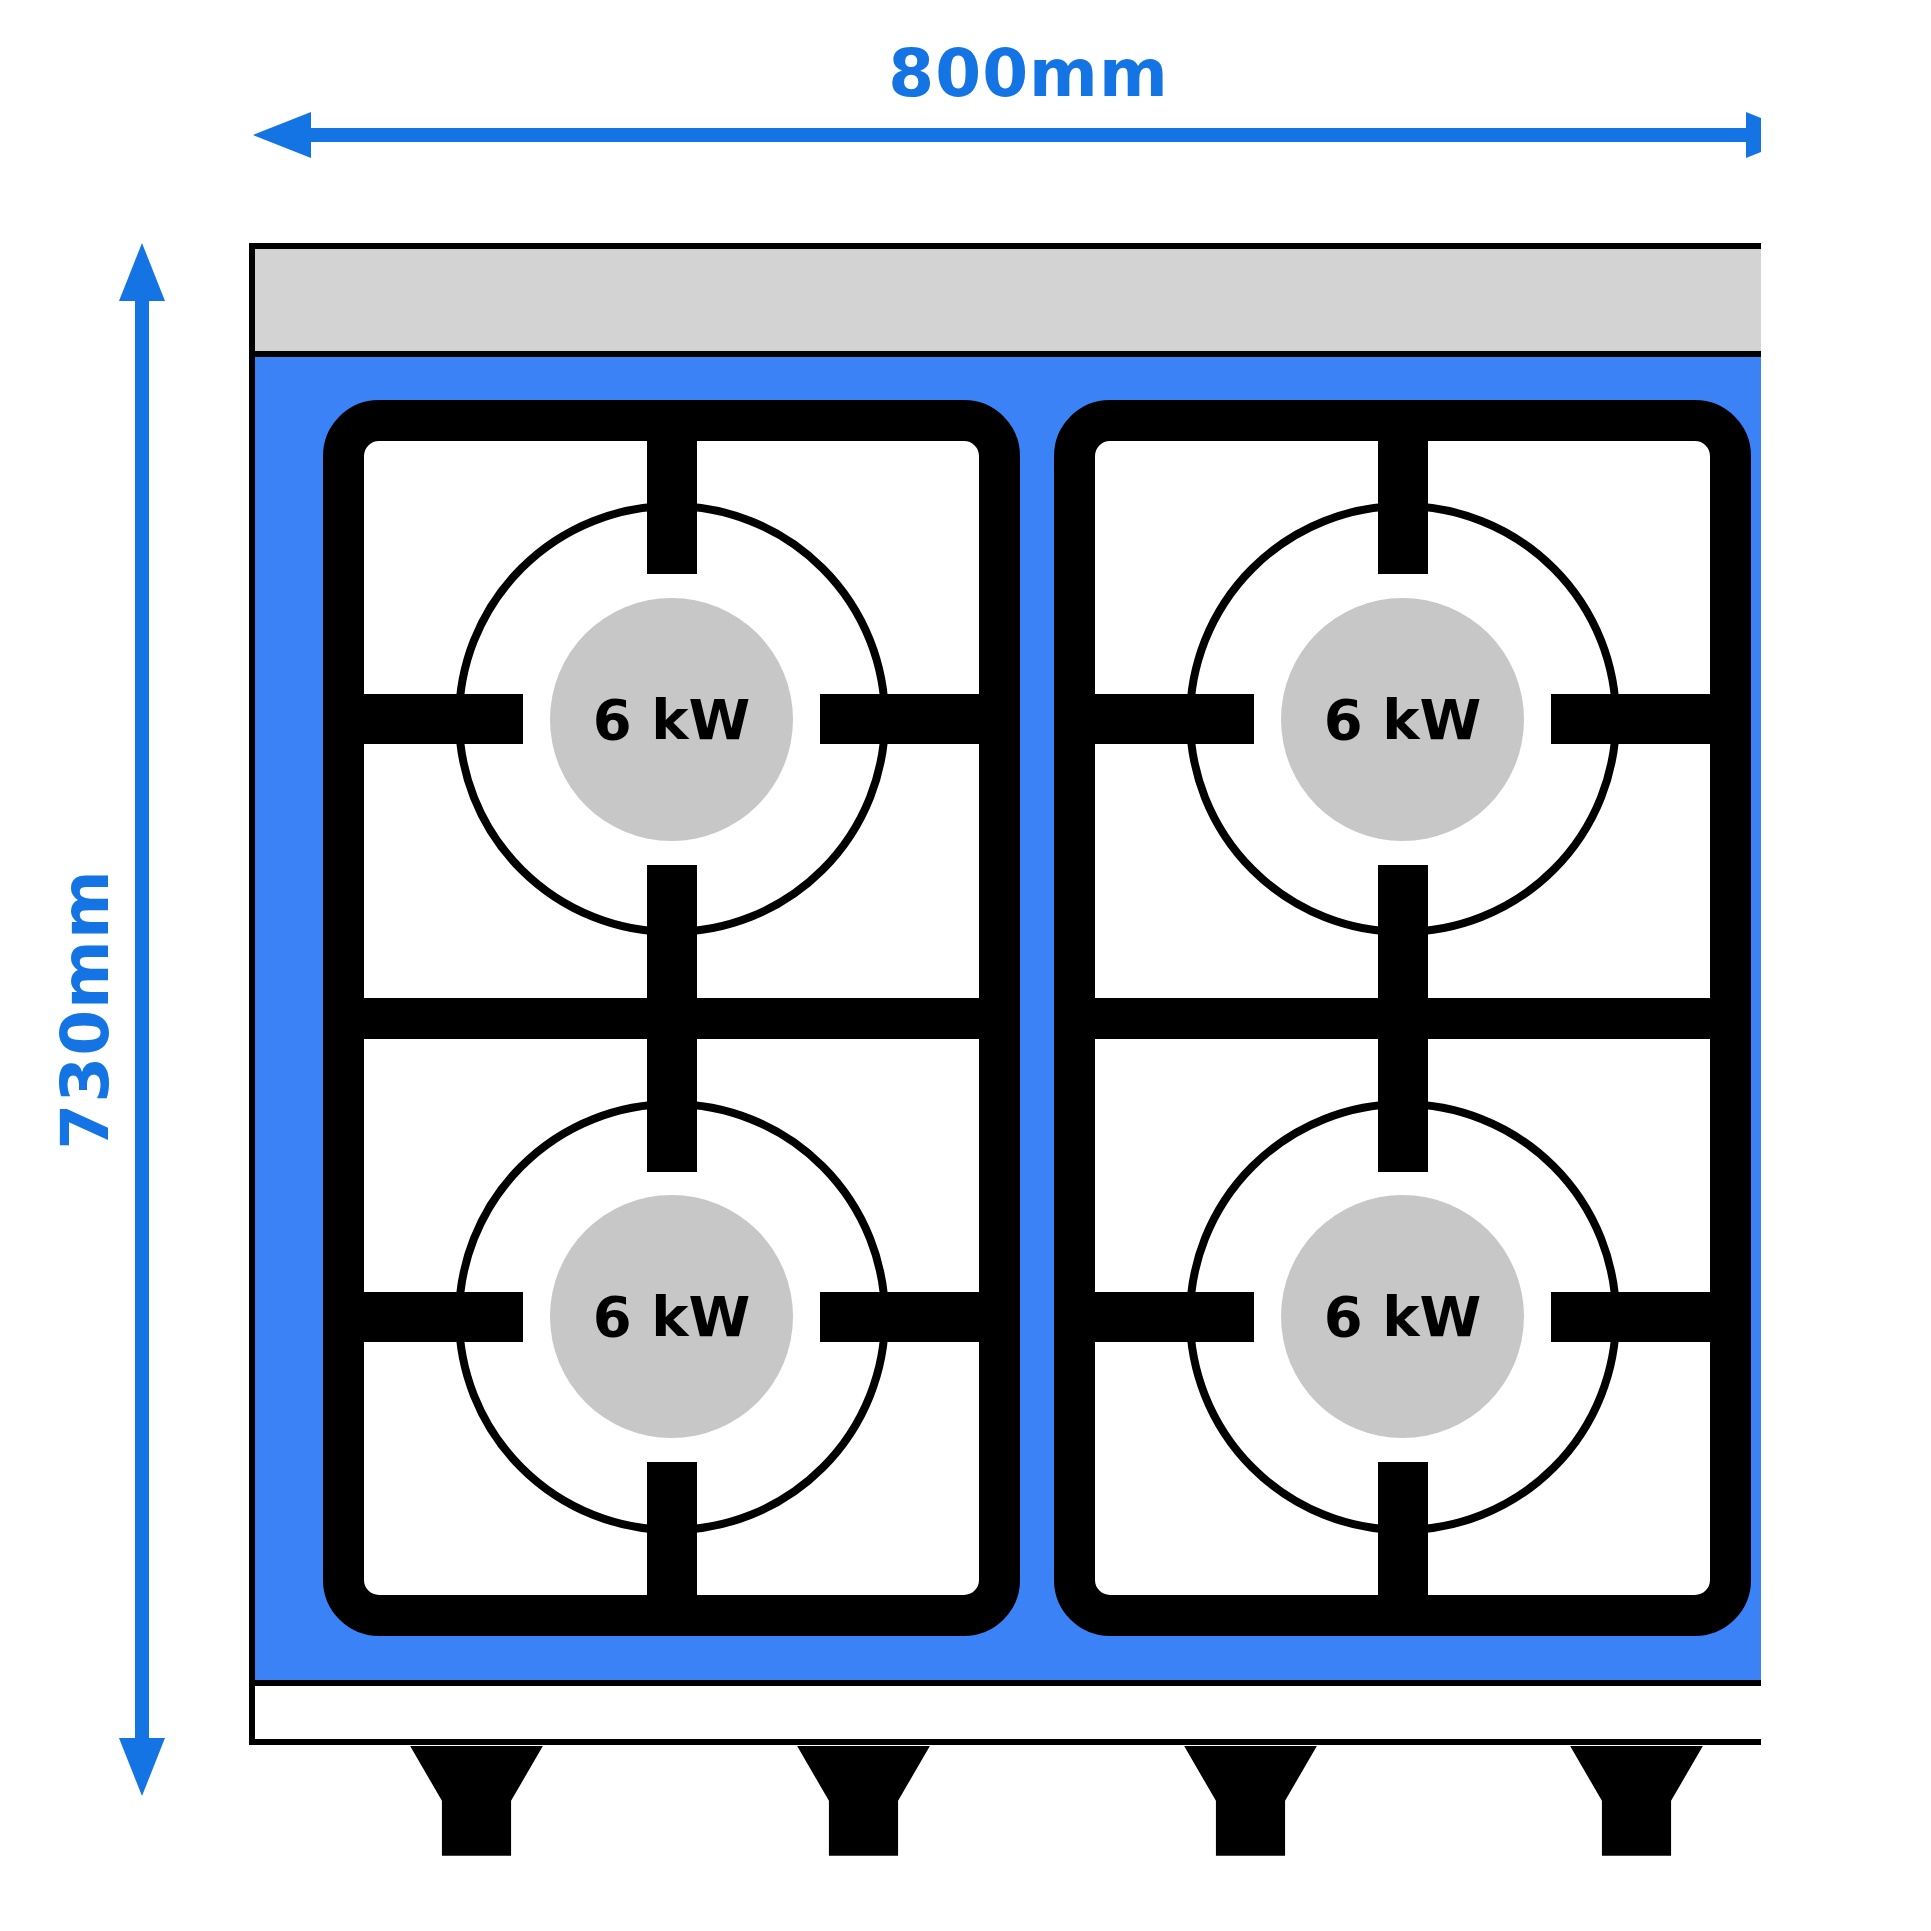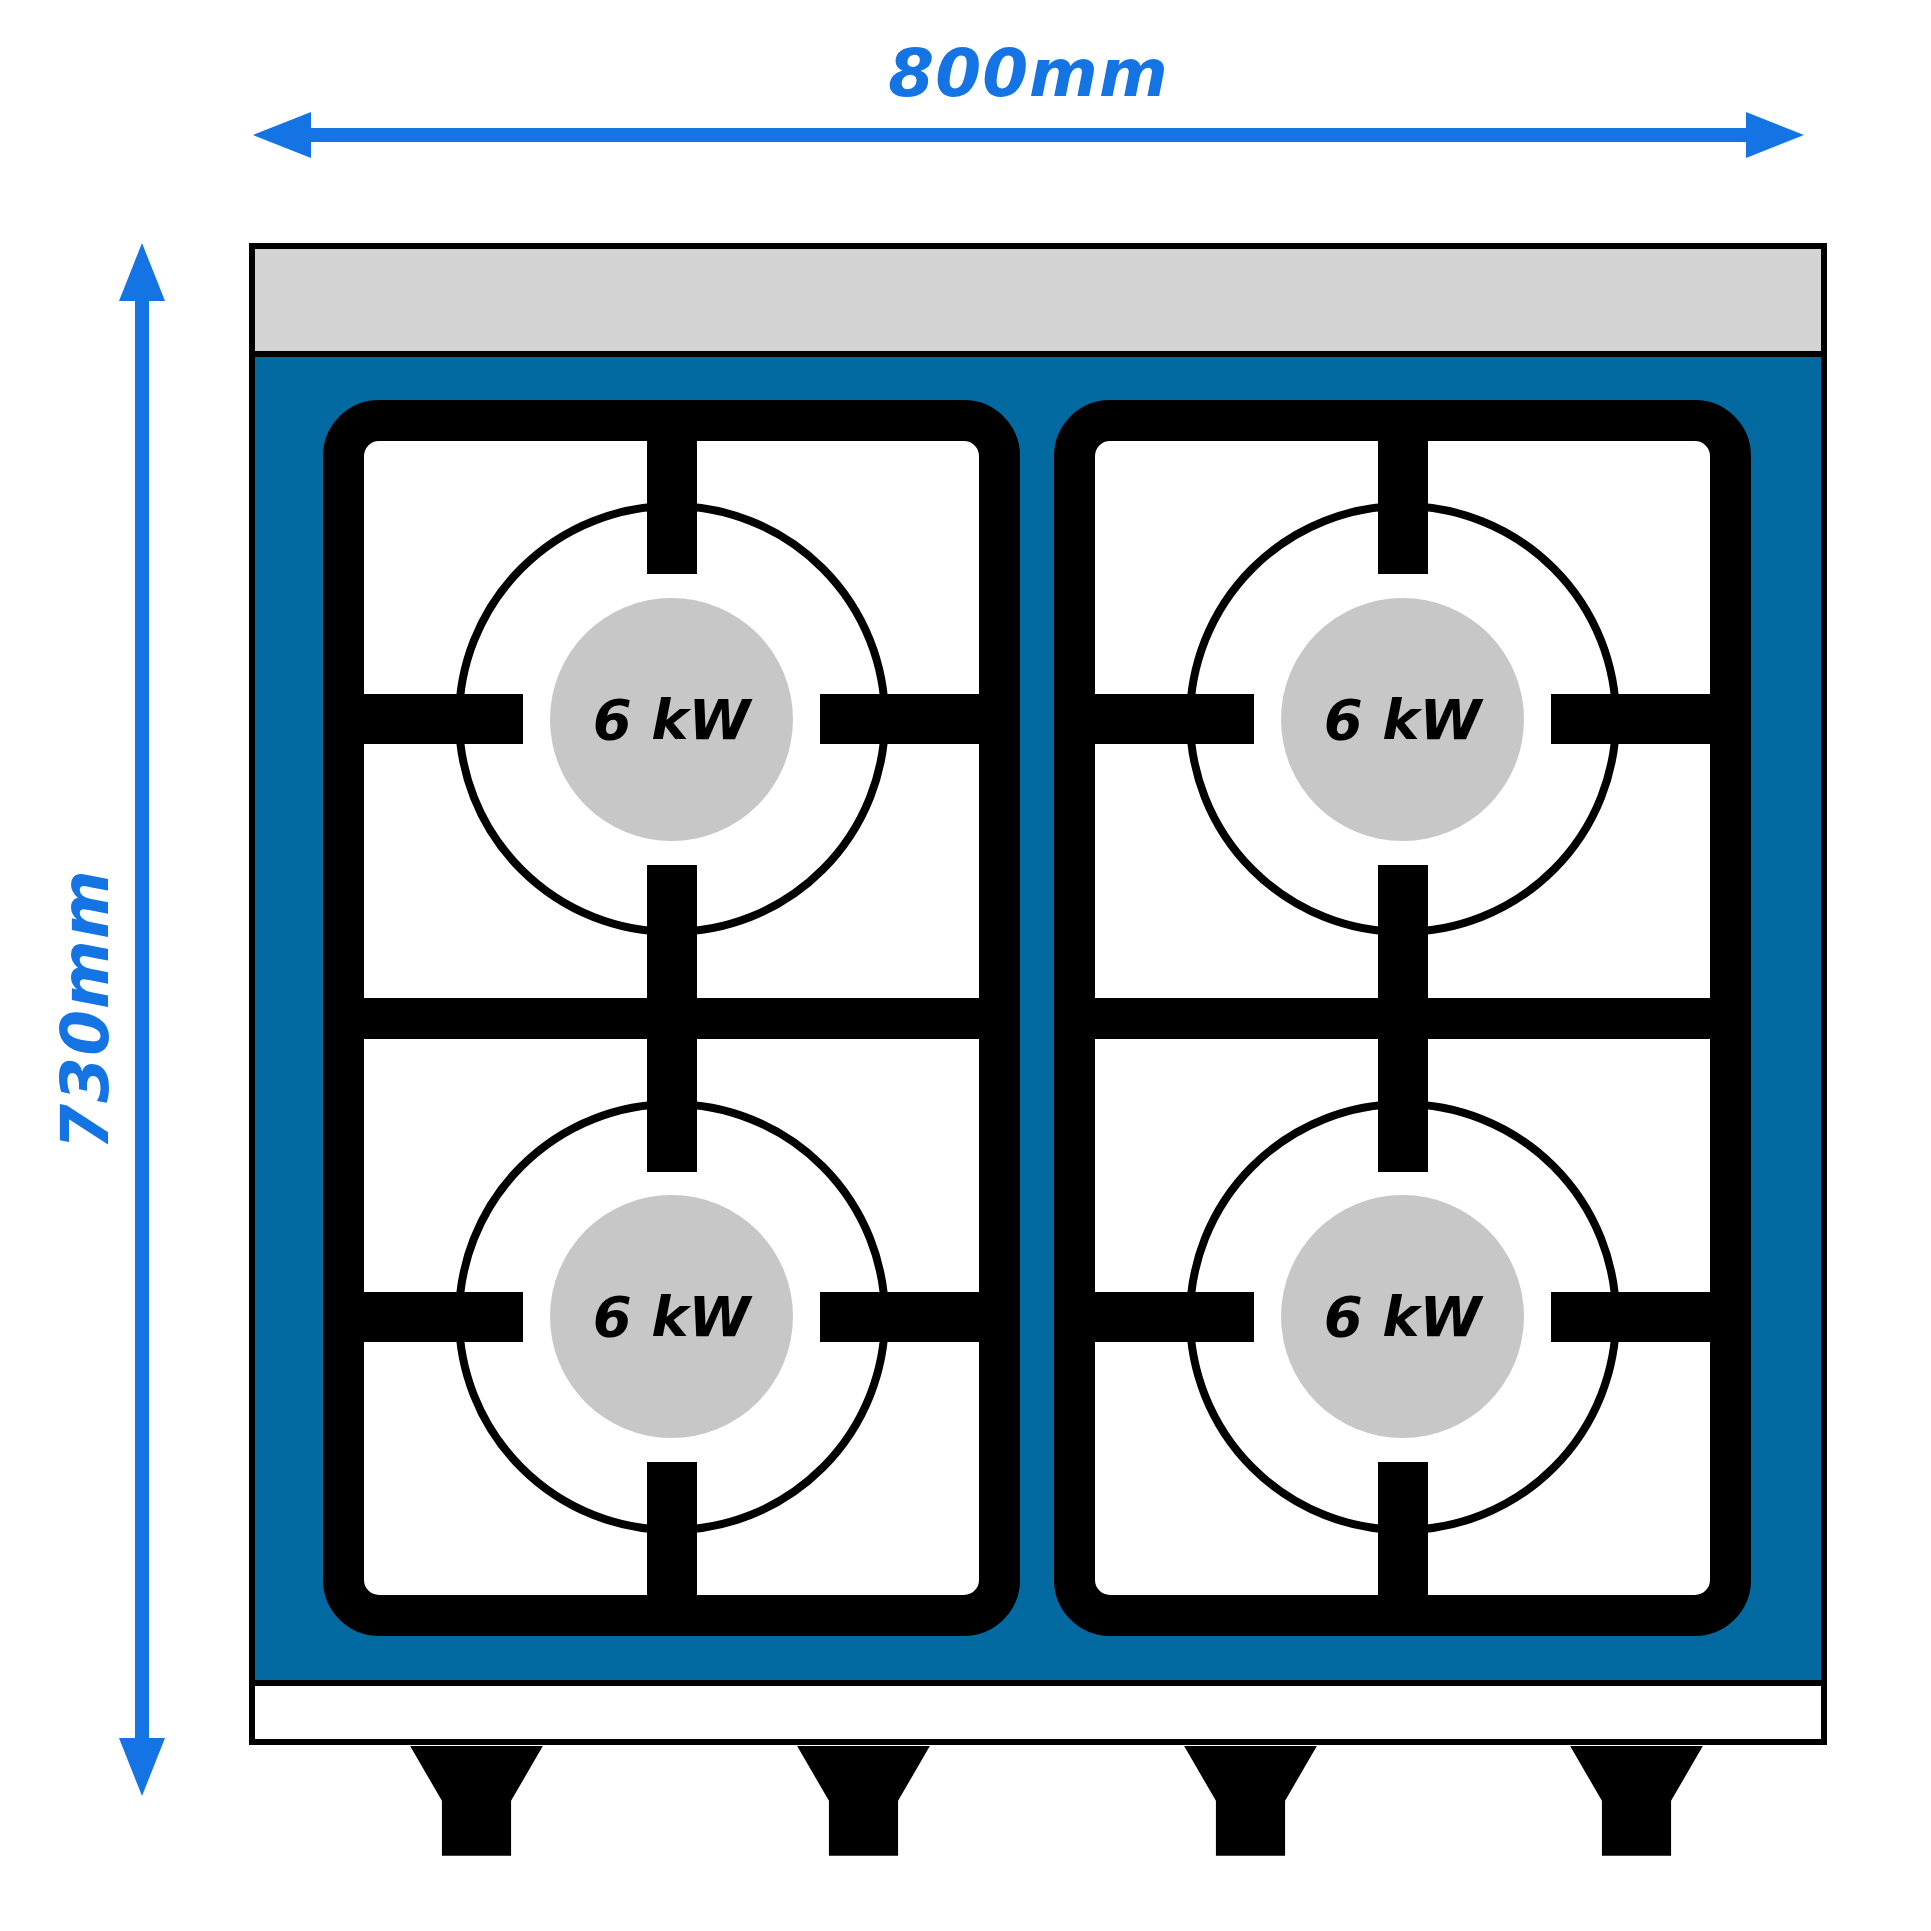--- a/index.html
+++ b/index.html
@@ -1,39 +1,39 @@
 <!DOCTYPE html>
 <html><head>
 <meta charset="utf-8">
 <style>
   * { margin:0; padding:0; box-sizing:border-box; }
   html, body { background:#ffffff; }
   body { width:1931px; height:1931px; font-family:"DejaVu Sans","Liberation Sans",sans-serif; }
-  #canvas { position:relative; width:1931px; height:1931px; background:#ffffff; overflow:hidden;font-style:italic; }
+  #canvas { position:relative; width:1761px; height:1931px; background:#ffffff; overflow:hidden; }
 
   
   .dim-label { position:absolute; color:#1474e4; font-weight:bold; font-size:66px; text-align:center; letter-spacing:1px; }
   #width-label  { left:253px; top:37px; width:1551px; height:73px; line-height:73px; }
   #height-label { left:-108px; top:973px; width:386px; height:73px; line-height:73px; transform:rotate(-90deg); }
 
   .arrow { position:absolute; }
   #width-arrow  { left:253px; top:112px; width:1551px; height:46px; }
   #height-arrow { left:119px; top:243px; width:46px;  height:1553px; }
   .line-h { position:absolute; left:50px; right:50px; top:16.4px; height:13.5px; background:#1474e4; }
   .line-v { position:absolute; top:50px; bottom:50px; left:16.4px; width:13.5px; background:#1474e4; }
   .ah { position:absolute; width:0; height:0; }
   .ah-left  { left:0;  top:50%; transform:translateY(-50%); border-top:23px solid transparent; border-bottom:23px solid transparent; border-right:58px solid #1474e4; }
   .ah-right { right:0; top:50%; transform:translateY(-50%); border-top:23px solid transparent; border-bottom:23px solid transparent; border-left:58px solid #1474e4; }
   .ah-up    { top:0;    left:50%; transform:translateX(-50%); border-left:23px solid transparent; border-right:23px solid transparent; border-bottom:58px solid #1474e4; }
   .ah-down  { bottom:0; left:50%; transform:translateX(-50%); border-left:23px solid transparent; border-right:23px solid transparent; border-top:58px solid #1474e4; }
 
   
   #stove { position:absolute; left:249px; top:243px; width:1578px; height:1502px; border:6.8px solid #000; background:#fff; }
   #back-panel  { width:100%; height:108px; background:#d3d3d3; border-bottom:6.8px solid #000; }
-  #cooktop     { position:relative; width:100%; height:1323px; background:#0369a1; }
+  #cooktop     { position:relative; width:100%; height:1323px; background:#3b82f6; }
   #front-panel { width:100%; height:44px; border-top:6.8px solid #000; background:#fff; }
 
   .grate { position:absolute; top:43px; width:697px; height:1236px; border:41px solid #000; border-radius:56px; background:#fff; display:flex; flex-direction:column; }
   #grate-left  { left:68px; }
   #grate-right { left:799px; }
   .grate-divider { width:100%; height:41px; background:#000; }
   .cell { position:relative; flex:1; }
 
   .bar { position:absolute; background:#000; }
   .bar-top    { top:0;    left:50%; transform:translateX(-50%); width:50px; height:133px; }

